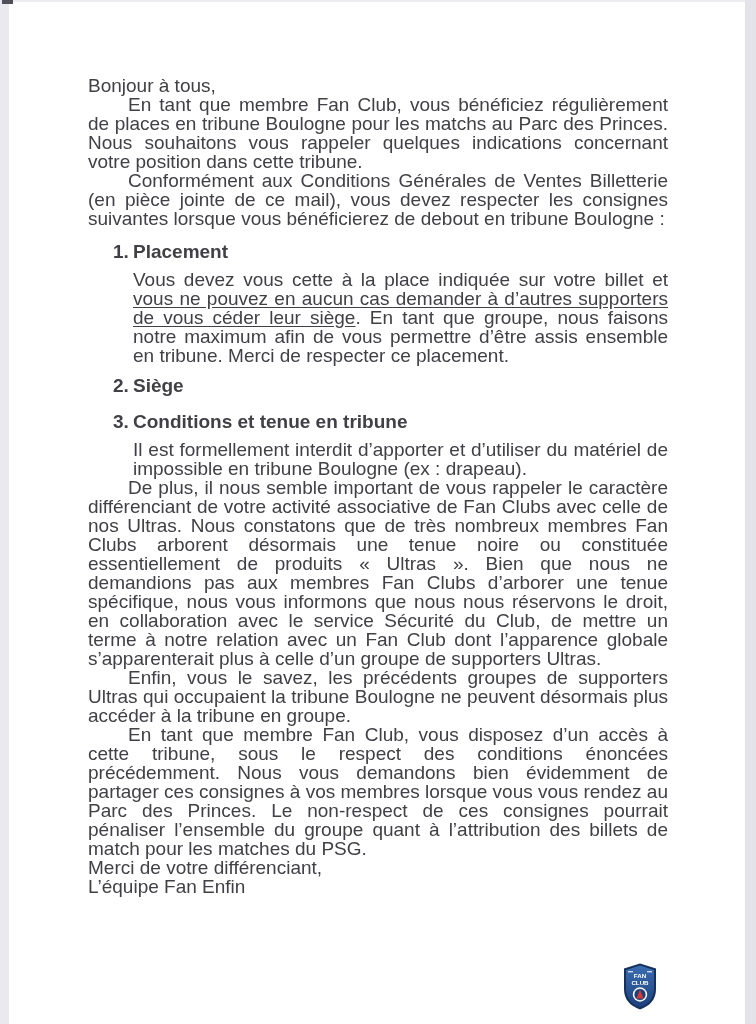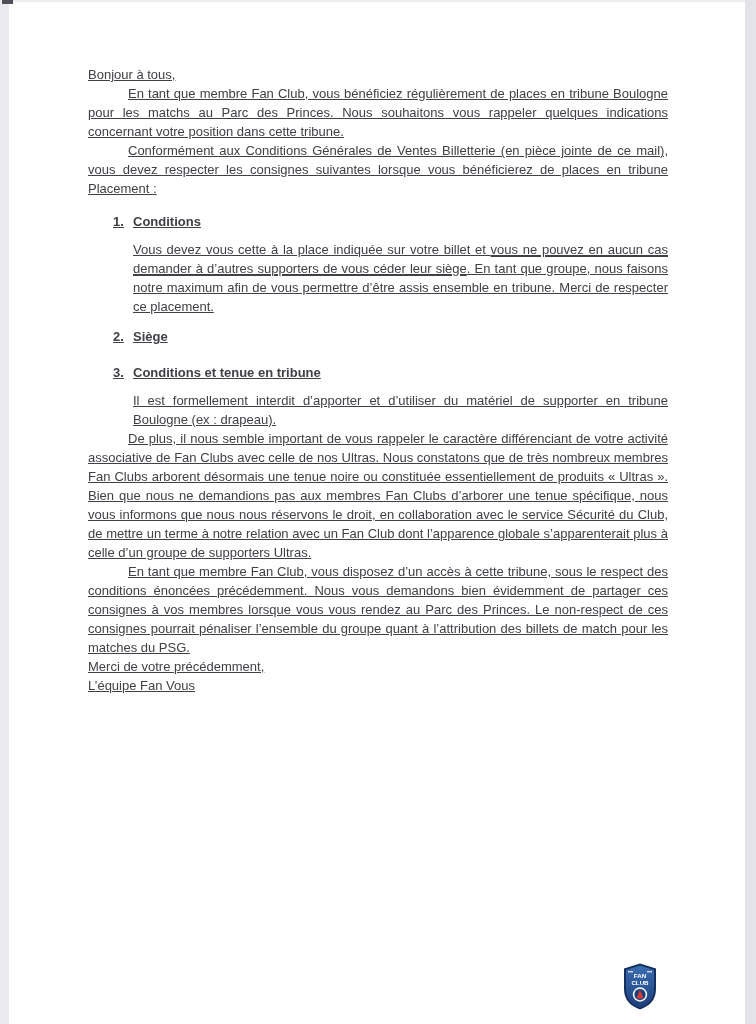--- a/index.html
+++ b/index.html
@@ -26,25 +26,24 @@
     position: absolute; top: 0; right: 0; width: 11px; height: 1024px;
     background: #e3e3e9;
   }
   .corner-notch {
     position: absolute; top: 0; left: 2px; width: 11px; height: 4px;
     background: #50505a;
   }
   .page {
     position: absolute;
     left: 88px;
-    top: 65px;
+    top: 76px;
     width: 580px;
-    font-size: 13px;
+    font-size: 19px;
     line-height: 19px;
-    text-decoration: underline;
   }
   .page p { margin: 0; }
   .justify { text-align: justify; }
   .indent { text-indent: 40px; }
 
   .p-intro       { margin-top: 31px; }
   .p-conditions  { margin-top: 19px; }
   .rules         { margin-top: 14px; }
   .rule-head {
     display: flex;
@@ -84,57 +83,58 @@
 <div class="edge-left"></div>
 <div class="edge-right"></div>
 <div class="corner-notch"></div>
 
 <div class="page">
 
   <p class="greeting">Bonjour à tous,</p>
 
   <p class="p-intro justify indent">En tant que membre Fan Club, vous bénéficiez régulièrement de places en tribune Boulogne pour les matchs au Parc des Princes. Nous souhaitons vous rappeler quelques indications concernant votre position dans cette tribune.</p>
 
-  <p class="p-conditions justify indent">Conformément aux Conditions Générales de Ventes Billetterie (en pièce jointe de ce mail), vous devez respecter les consignes suivantes lorsque vous bénéficierez de places en tribune Placement :</p>
+  <p class="p-conditions justify indent">Conformément aux Conditions Générales de Ventes Billetterie (en pièce jointe de ce mail), vous devez respecter les consignes suivantes lorsque vous bénéficierez de debout en tribune Boulogne :</p>
 
   <div class="rules">
 
     <div class="rule">
       <div class="rule-head">
         <span class="rule-number">1.</span>
-        <span class="rule-title">Conditions</span>
+        <span class="rule-title">Placement</span>
       </div>
       <p class="rule-body"><span>Vous devez vous cette à la place indiquée sur votre billet et </span><span class="underlined">vous ne pouvez en aucun cas demander à d’autres supporters de vous céder leur siège</span><span>. En tant que groupe, nous faisons notre maximum afin de vous permettre d’être assis ensemble en tribune. Merci de respecter ce placement.</span></p>
     </div>
 
     <div class="rule">
       <div class="rule-head">
         <span class="rule-number">2.</span>
         <span class="rule-title">Siège</span>
       </div>
     </div>
 
     <div class="rule">
       <div class="rule-head">
         <span class="rule-number">3.</span>
         <span class="rule-title">Conditions et tenue en tribune</span>
       </div>
-      <p class="rule-body">Il est formellement interdit d’apporter et d’utiliser du matériel de supporter en tribune Boulogne (ex : drapeau).</p>
+      <p class="rule-body">Il est formellement interdit d’apporter et d’utiliser du matériel de impossible en tribune Boulogne (ex : drapeau).</p>
     </div>
 
   </div>
 
   <p class="p-deplus justify indent">De plus, il nous semble important de vous rappeler le caractère différenciant de votre activité associative de Fan Clubs avec celle de nos Ultras. Nous constatons que de très nombreux membres Fan Clubs arborent désormais une tenue noire ou constituée essentiellement de produits « Ultras ». Bien que nous ne demandions pas aux membres Fan Clubs d’arborer une tenue spécifique, nous vous informons que nous nous réservons le droit, en collaboration avec le service Sécurité du Club, de mettre un terme à notre relation avec un Fan Club dont l’apparence globale s’apparenterait plus à celle d’un groupe de supporters Ultras.</p>
 
+  <p class="p-enfin justify indent">Enfin, vous le savez, les précédents groupes de supporters Ultras qui occupaient la tribune Boulogne ne peuvent désormais plus accéder à la tribune en groupe.</p>
 
   <p class="p-entant justify indent">En tant que membre Fan Club, vous disposez d’un accès à cette tribune, sous le respect des conditions énoncées précédemment. Nous vous demandons bien évidemment de partager ces consignes à vos membres lorsque vous vous rendez au Parc des Princes. Le non-respect de ces consignes pourrait pénaliser l’ensemble du groupe quant à l’attribution des billets de match pour les matches du PSG.</p>
 
-  <p class="p-closing">Merci de votre précédemment,</p>
+  <p class="p-closing">Merci de votre différenciant,</p>
 
-  <p class="p-signature">L’équipe Fan Vous</p>
+  <p class="p-signature">L’équipe Fan Enfin</p>
 
 </div>
 
 <div class="badge">
   <svg viewBox="0 0 34 47" xmlns="http://www.w3.org/2000/svg">
     <defs>
       <linearGradient id="shieldGrad" x1="0" y1="0" x2="0" y2="1">
         <stop offset="0" stop-color="#3a6db1"></stop>
         <stop offset="1" stop-color="#1d3f7c"></stop>
       </linearGradient>

